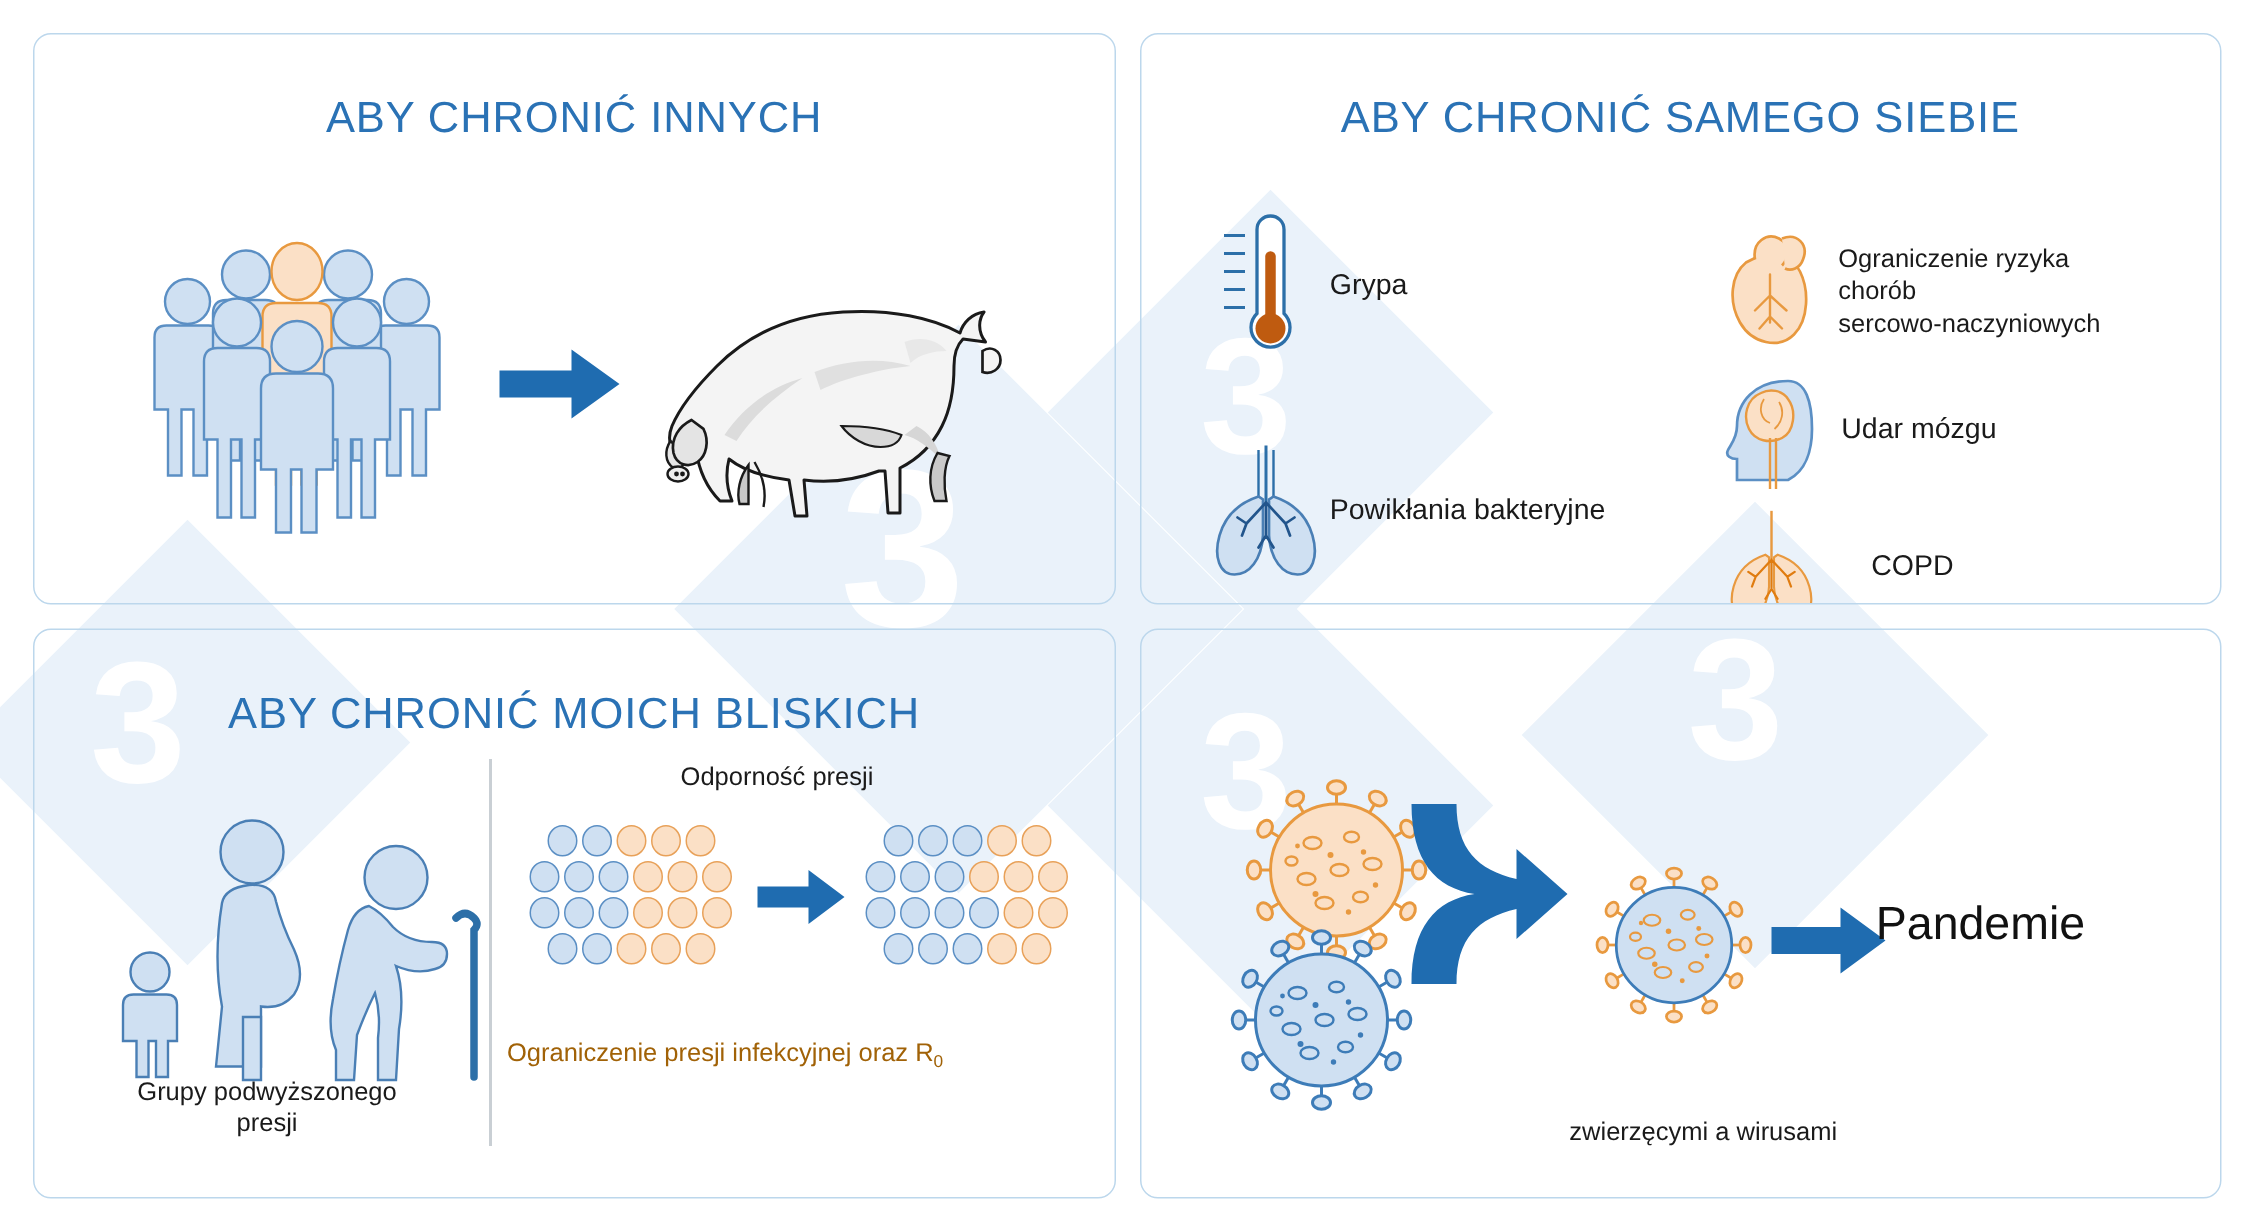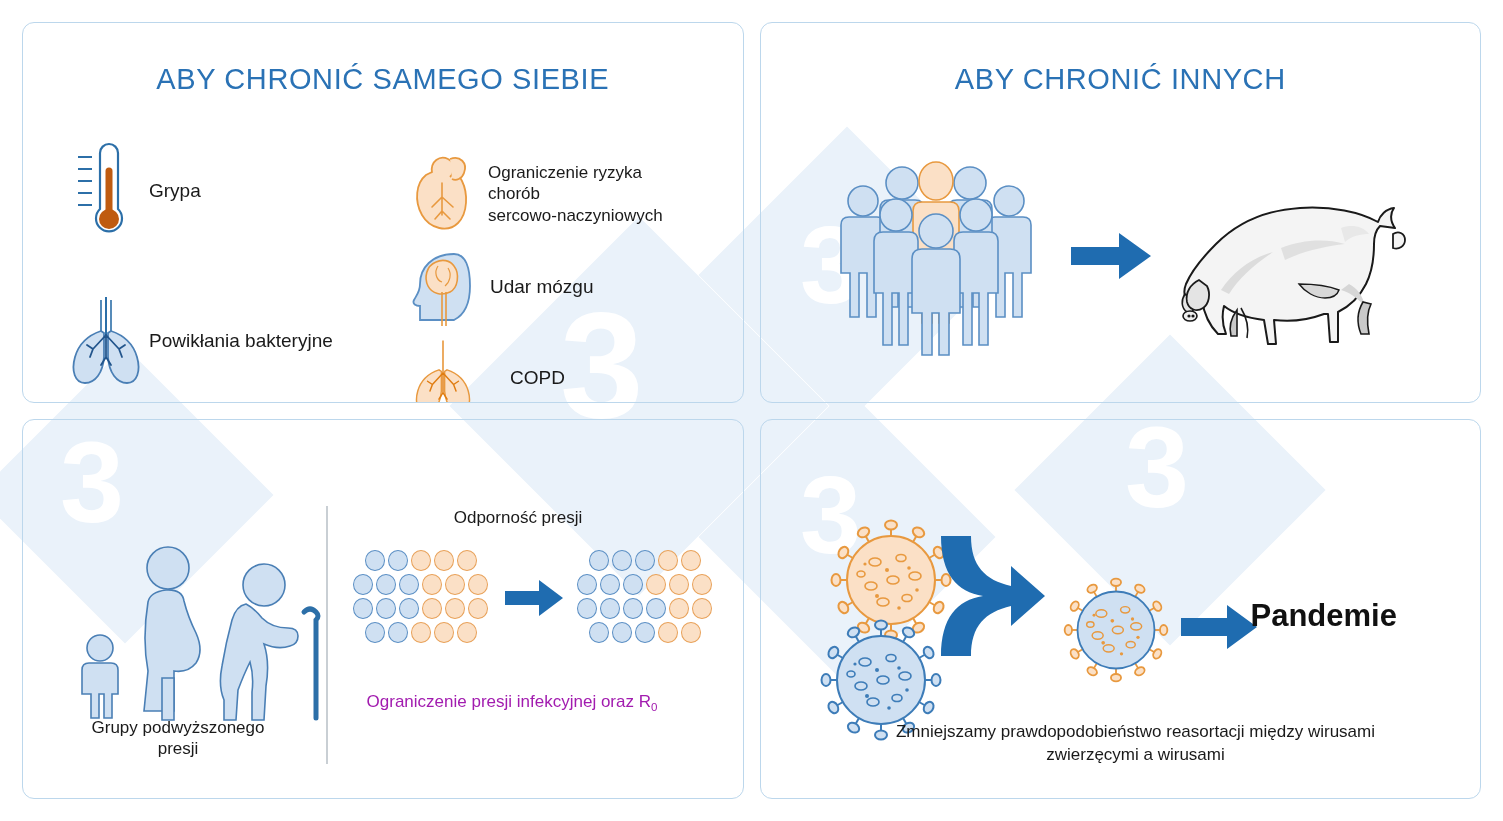--- a/index.html
+++ b/index.html
@@ -93,42 +93,42 @@
   #p3 .vdivider {
     position: absolute; left: 303px; top: 86px;
     width: 1.5px; height: 258px; background: #c9cfd4;
   }
   #p3 .herd-title {
     position: absolute; left: 330px; top: 88px; width: 330px;
     text-align: center; font-size: 17px; color: #1a1a1a;
   }
   #p3 .herd-wrap { position: absolute; left: 330px; top: 130px; }
   #p3 .herd-caption {
-    position: absolute; left: 304px; top: 272px; width: 370px;
-    text-align: center; font-size: 17px; color: #a21caf;
+    position: absolute; left: 315px; top: 272px; width: 370px;
+    text-align: left; font-size: 17px; color: #a16207;
   }
   .dotgrid { display: inline-block; }
   .dotrow { display: flex; margin-bottom: 3px; }
   .dot {
     width: 20px; height: 21px; border-radius: 50%;
     margin-right: 3px;
     border: 1.4px solid;
   }
   .dot.blue { background: #cfe0f2; border-color: #5b8fc4; }
   .dot.orange { background: #fbe0c6; border-color: #e8a159; }
 
   
   #p4 .virus-a { position: absolute; left: 70px; top: 100px; }
   #p4 .virus-b { position: absolute; left: 60px; top: 200px; }
   #p4 .yarrow  { position: absolute; left: 180px; top: 110px; }
   #p4 .virus-c { position: absolute; left: 300px; top: 155px; }
   #p4 .arrow4  { position: absolute; left: 420px; top: 185px; }
   #p4 .pandemie {
     position: absolute; left: 490px; top: 178px;
-    font-size: 31px; color: #111; font-weight: bold;
+    font-size: 31px; color: #111;
   }
   #p4 .reass-caption {
     position: absolute; left: 45px; top: 300px; width: 660px;
     text-align: center; font-size: 17px; line-height: 1.4; color: #1a1a1a;
   }
   .sub { font-size: .68em; vertical-align: sub; }
 </style>
 </head>
 <body>
 
@@ -141,116 +141,20 @@
     <div class="wm-diamond" style="left:1060px; top:380px; width:220px; height:220px;"></div>
     <div class="wm-diamond" style="left:20px;   top:390px; width:210px; height:210px;"></div>
     <div class="wm-num" style="left:560px; top:290px; font-size:150px;">3</div>
     <div class="wm-num" style="left:800px; top:210px; font-size:110px;">3</div>
     <div class="wm-num" style="left:800px; top:460px; font-size:110px;">3</div>
     <div class="wm-num" style="left:1125px; top:410px; font-size:115px;">3</div>
     <div class="wm-num" style="left:60px;  top:425px; font-size:115px;">3</div>
   </div>
 
   <div class="grid">
-
-    <div class="panel" id="p1">
-      <div class="panel-title">ABY CHRONIĆ SAMEGO SIEBIE</div>
-
-      <div class="icon-col-left">
-
-        <div class="item">
-          <span class="ico">
-            <svg width="64" height="96" viewBox="0 0 64 96">
-              <g stroke="#2c6fa8" stroke-width="2" fill="none">
-                <line x1="4" y1="14" x2="18" y2="14"></line>
-                <line x1="4" y1="26" x2="18" y2="26"></line>
-                <line x1="4" y1="38" x2="18" y2="38"></line>
-                <line x1="4" y1="50" x2="18" y2="50"></line>
-                <line x1="4" y1="62" x2="18" y2="62"></line>
-              </g>
-              <path d="M26 10 a9 9 0 0 1 18 0 V66 a13 13 0 1 1 -18 0 Z" fill="#ffffff" stroke="#2c6fa8" stroke-width="2.2"></path>
-              <line x1="35" y1="28" x2="35" y2="74" stroke="#bf5b10" stroke-width="7" stroke-linecap="round"></line>
-              <circle cx="35" cy="76" r="10" fill="#bf5b10"></circle>
-            </svg>
-          </span>
-          <span class="label label-lg">Grypa</span>
-        </div>
-
-        <div class="item">
-          <span class="ico">
-            <svg width="86" height="92" viewBox="0 0 86 92">
-              <path d="M43 2 L43 40" stroke="#2c6fa8" stroke-width="2" fill="none"></path>
-              <path d="M38 5 L38 36 M48 5 L48 36" stroke="#2c6fa8" stroke-width="1.6" fill="none"></path>
-              <path d="M38 36 C26 40 16 48 12 62 C8 76 12 88 22 88 C32 88 40 78 41 62 L41 38 Z" fill="#cfe0f2" stroke="#4a7fb5" stroke-width="1.8"></path>
-              <path d="M48 36 C60 40 70 48 74 62 C78 76 74 88 64 88 C54 88 46 78 45 62 L45 38 Z" fill="#cfe0f2" stroke="#4a7fb5" stroke-width="1.8"></path>
-              <g stroke="#22558c" stroke-width="1.8" fill="none" stroke-linecap="round">
-                <path d="M43 40 L30 54 M43 40 L56 54 M43 40 L43 62
-                         M30 54 L24 50 M30 54 L27 62 M56 54 L62 50 M56 54 L59 62
-                         M43 62 L38 70 M43 62 L48 70"></path>
-              </g>
-            </svg>
-          </span>
-          <span class="label label-lg">Powikłania bakteryjne</span>
-        </div>
-      </div>
-
-      <div class="icon-col-right">
-
-        <div class="r-item" style="left:0; top:0;">
-          <span>
-            <svg width="70" height="82" viewBox="0 0 70 82">
-              <path d="M18 22 C8 30 6 48 14 62 C22 76 40 80 50 70 C60 60 60 40 54 28
-                       C50 20 40 14 30 16 Z" fill="#fbe0c6" stroke="#e8993f" stroke-width="1.8"></path>
-              <path d="M24 20 C22 8 32 2 40 6 C48 10 46 20 42 24" fill="#fbe0c6" stroke="#e8993f" stroke-width="1.8"></path>
-              <path d="M42 6 C52 2 60 10 56 20 C54 26 48 28 44 26" fill="#fbe0c6" stroke="#e8993f" stroke-width="1.8"></path>
-              <g stroke="#e8993f" stroke-width="1.6" fill="none" stroke-linecap="round">
-                <path d="M34 30 L34 62 M34 44 L24 54 M34 44 L45 54 M34 58 L27 66 M34 58 L42 66"></path>
-              </g>
-            </svg>
-          </span>
-          <span class="label" style="margin-left:10px; max-width:200px;">
-            <span>Ograniczenie ryzyka</span><br>
-            <span>chorób</span><br>
-            <span>sercowo-naczyniowych</span>
-          </span>
-        </div>
-
-        <div class="r-item" style="left:0; top:95px;">
-          <span>
-            <svg width="70" height="78" viewBox="0 0 70 78">
-              <path d="M46 6 C24 6 12 20 12 36 C12 44 8 48 6 52 C4 56 8 58 12 58 L12 72 L46 72
-                       C58 66 62 52 62 38 C62 20 58 6 46 6 Z" fill="#cfe0f2" stroke="#5b8fc4" stroke-width="1.8"></path>
-              <path d="M28 14 C18 18 16 30 20 38 C24 46 34 48 42 44 C50 40 52 26 46 18
-                       C42 12 34 11 28 14 Z" fill="#fbe0c6" stroke="#e8993f" stroke-width="1.6"></path>
-              <g stroke="#e8993f" stroke-width="1.2" fill="none">
-                <path d="M30 18 C26 24 28 32 34 34 M40 20 C44 26 42 34 37 38"></path>
-              </g>
-              <path d="M34 44 L34 78 M38 44 L38 78" stroke="#e8993f" stroke-width="1.6" fill="none"></path>
-            </svg>
-          </span>
-          <span class="label label-lg" style="margin-left:12px;">Udar mózgu</span>
-        </div>
-
-        <div class="r-item" style="left:0; top:185px;">
-          <span>
-            <svg width="70" height="80" viewBox="0 0 86 92">
-              <path d="M43 0 L43 40" stroke="#e8993f" stroke-width="2" fill="none"></path>
-              <path d="M38 36 C26 40 16 48 12 62 C8 76 12 88 22 88 C32 88 40 78 41 62 L41 38 Z" fill="#fbe0c6" stroke="#e8993f" stroke-width="1.8"></path>
-              <path d="M48 36 C60 40 70 48 74 62 C78 76 74 88 64 88 C54 88 46 78 45 62 L45 38 Z" fill="#fbe0c6" stroke="#e8993f" stroke-width="1.8"></path>
-              <g stroke="#e07c10" stroke-width="1.8" fill="none" stroke-linecap="round">
-                <path d="M43 40 L30 54 M43 40 L56 54 M43 40 L43 64
-                         M30 54 L24 50 M30 54 L27 62 M56 54 L62 50 M56 54 L59 62
-                         M43 64 L38 72 M43 64 L48 72"></path>
-              </g>
-            </svg>
-          </span>
-          <span class="label label-lg" style="margin-left:32px;">COPD</span>
-        </div>
-      </div>
-    </div>
 
     <div class="panel" id="p2">
       <div class="panel-title">ABY CHRONIĆ INNYCH</div>
 
       <div class="crowd">
         <svg width="200" height="200" viewBox="0 0 200 200">
           <g fill="#cfe0f2" stroke="#5b8fc4" stroke-width="1.6">
 
             <circle cx="27" cy="48" r="15"></circle>
             <path d="M5 72 q0 -8 8 -8 h28 q8 0 8 8 v48 h-9 v44 h-9 v-44 h-8 v44 h-9 v-44 h-9 Z"></path>
@@ -305,21 +209,118 @@
           <path d="M18 82 c-8 4 -14 12 -12 22 c2 8 10 10 16 6 c6 -4 8 -14 4 -22 Z" fill="#e4e4e4" stroke="#1a1a1a" stroke-width="1.8"></path>
           <path d="M212 36 c6 -4 12 0 12 6 c0 6 -6 10 -12 8 Z" fill="#f4f4f4" stroke="#1a1a1a" stroke-width="1.8"></path>
           <path d="M60 110 c6 10 8 20 6 30" fill="none" stroke="#1a1a1a" stroke-width="1.6"></path>
           <path d="M56 112 c-6 8 -8 18 -6 26 l6 0 Z" fill="#c9c9c9" stroke="#1a1a1a" stroke-width="1.6"></path>
           <path d="M182 104 c-6 10 -6 22 -2 32 l8 0 c-2 -10 -2 -22 2 -30 Z" fill="#c9c9c9" stroke="#1a1a1a" stroke-width="1.6"></path>
           <path d="M118 86 c16 0 30 2 40 6 c-2 6 -8 8 -14 8 c-10 0 -20 -6 -26 -14 Z" fill="#d8d8d8" stroke="#1a1a1a" stroke-width="1.4"></path>
         </svg>
       </div>
     </div>
 
+    <div class="panel" id="p1">
+      <div class="panel-title">ABY CHRONIĆ SAMEGO SIEBIE</div>
+
+      <div class="icon-col-left">
+
+        <div class="item">
+          <span class="ico">
+            <svg width="64" height="96" viewBox="0 0 64 96">
+              <g stroke="#2c6fa8" stroke-width="2" fill="none">
+                <line x1="4" y1="14" x2="18" y2="14"></line>
+                <line x1="4" y1="26" x2="18" y2="26"></line>
+                <line x1="4" y1="38" x2="18" y2="38"></line>
+                <line x1="4" y1="50" x2="18" y2="50"></line>
+                <line x1="4" y1="62" x2="18" y2="62"></line>
+              </g>
+              <path d="M26 10 a9 9 0 0 1 18 0 V66 a13 13 0 1 1 -18 0 Z" fill="#ffffff" stroke="#2c6fa8" stroke-width="2.2"></path>
+              <line x1="35" y1="28" x2="35" y2="74" stroke="#bf5b10" stroke-width="7" stroke-linecap="round"></line>
+              <circle cx="35" cy="76" r="10" fill="#bf5b10"></circle>
+            </svg>
+          </span>
+          <span class="label label-lg">Grypa</span>
+        </div>
+
+        <div class="item">
+          <span class="ico">
+            <svg width="86" height="92" viewBox="0 0 86 92">
+              <path d="M43 2 L43 40" stroke="#2c6fa8" stroke-width="2" fill="none"></path>
+              <path d="M38 5 L38 36 M48 5 L48 36" stroke="#2c6fa8" stroke-width="1.6" fill="none"></path>
+              <path d="M38 36 C26 40 16 48 12 62 C8 76 12 88 22 88 C32 88 40 78 41 62 L41 38 Z" fill="#cfe0f2" stroke="#4a7fb5" stroke-width="1.8"></path>
+              <path d="M48 36 C60 40 70 48 74 62 C78 76 74 88 64 88 C54 88 46 78 45 62 L45 38 Z" fill="#cfe0f2" stroke="#4a7fb5" stroke-width="1.8"></path>
+              <g stroke="#22558c" stroke-width="1.8" fill="none" stroke-linecap="round">
+                <path d="M43 40 L30 54 M43 40 L56 54 M43 40 L43 62
+                         M30 54 L24 50 M30 54 L27 62 M56 54 L62 50 M56 54 L59 62
+                         M43 62 L38 70 M43 62 L48 70"></path>
+              </g>
+            </svg>
+          </span>
+          <span class="label label-lg">Powikłania bakteryjne</span>
+        </div>
+      </div>
+
+      <div class="icon-col-right">
+
+        <div class="r-item" style="left:0; top:0;">
+          <span>
+            <svg width="70" height="82" viewBox="0 0 70 82">
+              <path d="M18 22 C8 30 6 48 14 62 C22 76 40 80 50 70 C60 60 60 40 54 28
+                       C50 20 40 14 30 16 Z" fill="#fbe0c6" stroke="#e8993f" stroke-width="1.8"></path>
+              <path d="M24 20 C22 8 32 2 40 6 C48 10 46 20 42 24" fill="#fbe0c6" stroke="#e8993f" stroke-width="1.8"></path>
+              <path d="M42 6 C52 2 60 10 56 20 C54 26 48 28 44 26" fill="#fbe0c6" stroke="#e8993f" stroke-width="1.8"></path>
+              <g stroke="#e8993f" stroke-width="1.6" fill="none" stroke-linecap="round">
+                <path d="M34 30 L34 62 M34 44 L24 54 M34 44 L45 54 M34 58 L27 66 M34 58 L42 66"></path>
+              </g>
+            </svg>
+          </span>
+          <span class="label" style="margin-left:10px; max-width:200px;">
+            <span>Ograniczenie ryzyka</span><br>
+            <span>chorób</span><br>
+            <span>sercowo-naczyniowych</span>
+          </span>
+        </div>
+
+        <div class="r-item" style="left:0; top:95px;">
+          <span>
+            <svg width="70" height="78" viewBox="0 0 70 78">
+              <path d="M46 6 C24 6 12 20 12 36 C12 44 8 48 6 52 C4 56 8 58 12 58 L12 72 L46 72
+                       C58 66 62 52 62 38 C62 20 58 6 46 6 Z" fill="#cfe0f2" stroke="#5b8fc4" stroke-width="1.8"></path>
+              <path d="M28 14 C18 18 16 30 20 38 C24 46 34 48 42 44 C50 40 52 26 46 18
+                       C42 12 34 11 28 14 Z" fill="#fbe0c6" stroke="#e8993f" stroke-width="1.6"></path>
+              <g stroke="#e8993f" stroke-width="1.2" fill="none">
+                <path d="M30 18 C26 24 28 32 34 34 M40 20 C44 26 42 34 37 38"></path>
+              </g>
+              <path d="M34 44 L34 78 M38 44 L38 78" stroke="#e8993f" stroke-width="1.6" fill="none"></path>
+            </svg>
+          </span>
+          <span class="label label-lg" style="margin-left:12px;">Udar mózgu</span>
+        </div>
+
+        <div class="r-item" style="left:0; top:185px;">
+          <span>
+            <svg width="70" height="80" viewBox="0 0 86 92">
+              <path d="M43 0 L43 40" stroke="#e8993f" stroke-width="2" fill="none"></path>
+              <path d="M38 36 C26 40 16 48 12 62 C8 76 12 88 22 88 C32 88 40 78 41 62 L41 38 Z" fill="#fbe0c6" stroke="#e8993f" stroke-width="1.8"></path>
+              <path d="M48 36 C60 40 70 48 74 62 C78 76 74 88 64 88 C54 88 46 78 45 62 L45 38 Z" fill="#fbe0c6" stroke="#e8993f" stroke-width="1.8"></path>
+              <g stroke="#e07c10" stroke-width="1.8" fill="none" stroke-linecap="round">
+                <path d="M43 40 L30 54 M43 40 L56 54 M43 40 L43 64
+                         M30 54 L24 50 M30 54 L27 62 M56 54 L62 50 M56 54 L59 62
+                         M43 64 L38 72 M43 64 L48 72"></path>
+              </g>
+            </svg>
+          </span>
+          <span class="label label-lg" style="margin-left:32px;">COPD</span>
+        </div>
+      </div>
+    </div>
+
     <div class="panel" id="p3">
+      <div class="panel-title">ABY CHRONIĆ MOICH BLISKICH</div>
 
       <div class="people-group">
         <svg width="250" height="190" viewBox="0 0 250 190">
 
           <g fill="#cfe0f2" stroke="#4a7fb5" stroke-width="1.6">
             <circle cx="32" cy="118" r="13"></circle>
             <path d="M14 140 q0 -7 7 -7 h22 q7 0 7 7 v24 h-6 v24 h-8 v-24 h-5 v24 h-8 v-24 h-9 Z"></path>
           </g>
 
           <g fill="#cfe0f2" stroke="#4a7fb5" stroke-width="1.6">
@@ -666,19 +667,19 @@
 
       <div class="arrow4">
         <svg width="76" height="44" viewBox="0 0 76 44">
           <path d="M0 13 H46 V0 L76 22 L46 44 V31 H0 Z" fill="#1f6cb0"></path>
         </svg>
       </div>
 
       <div class="pandemie">Pandemie</div>
 
       <div class="reass-caption">
-        <span>Zmniejszamy prawdopodobieństwo reasortacji między wirusami</span><br>
+        <br>
         <span>zwierzęcymi a wirusami</span>
       </div>
     </div>
 
   </div>
 </div>
 
 </body></html>

